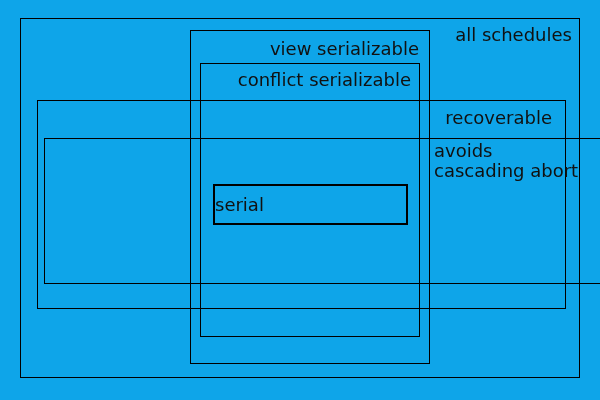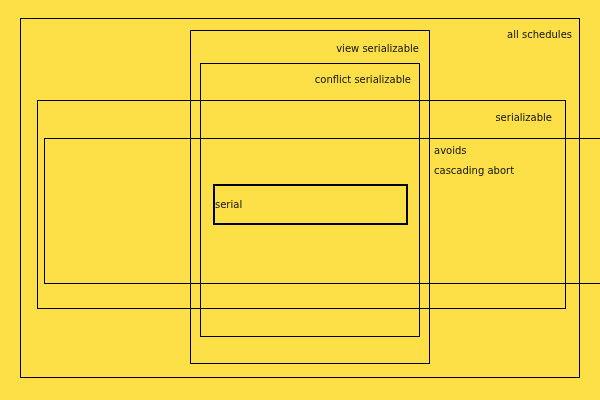--- a/index.html
+++ b/index.html
@@ -4,23 +4,23 @@
 <style>
   html, body {
     margin: 0;
     padding: 0;
     background: #ffffff;
   }
   .canvas {
     position: relative;
     width: 600px;
     height: 400px;
-    background: #fde047;
+    background: #0ea5e9;
     font-family: "DejaVu Sans", "Liberation Sans", sans-serif;
-    font-size: 10px;
+    font-size: 18px;
     color: #111111;
     overflow: hidden;
   }
   .box {
     position: absolute;
     box-sizing: border-box;
     border: 1.5px solid #000000;
     background: transparent;
   }
   .lbl {
@@ -50,21 +50,21 @@
 </head>
 <body>
 
 <div class="canvas">
 
   <div class="box" id="b-all">
     <div class="lbl">all schedules</div>
   </div>
 
   <div class="box" id="b-recov">
-    <div class="lbl">serializable</div>
+    <div class="lbl">recoverable</div>
   </div>
 
   <div class="box" id="b-avoids">
     <div class="lbl">
       <div>avoids</div>
       <div>cascading abort</div>
     </div>
   </div>
 
 

